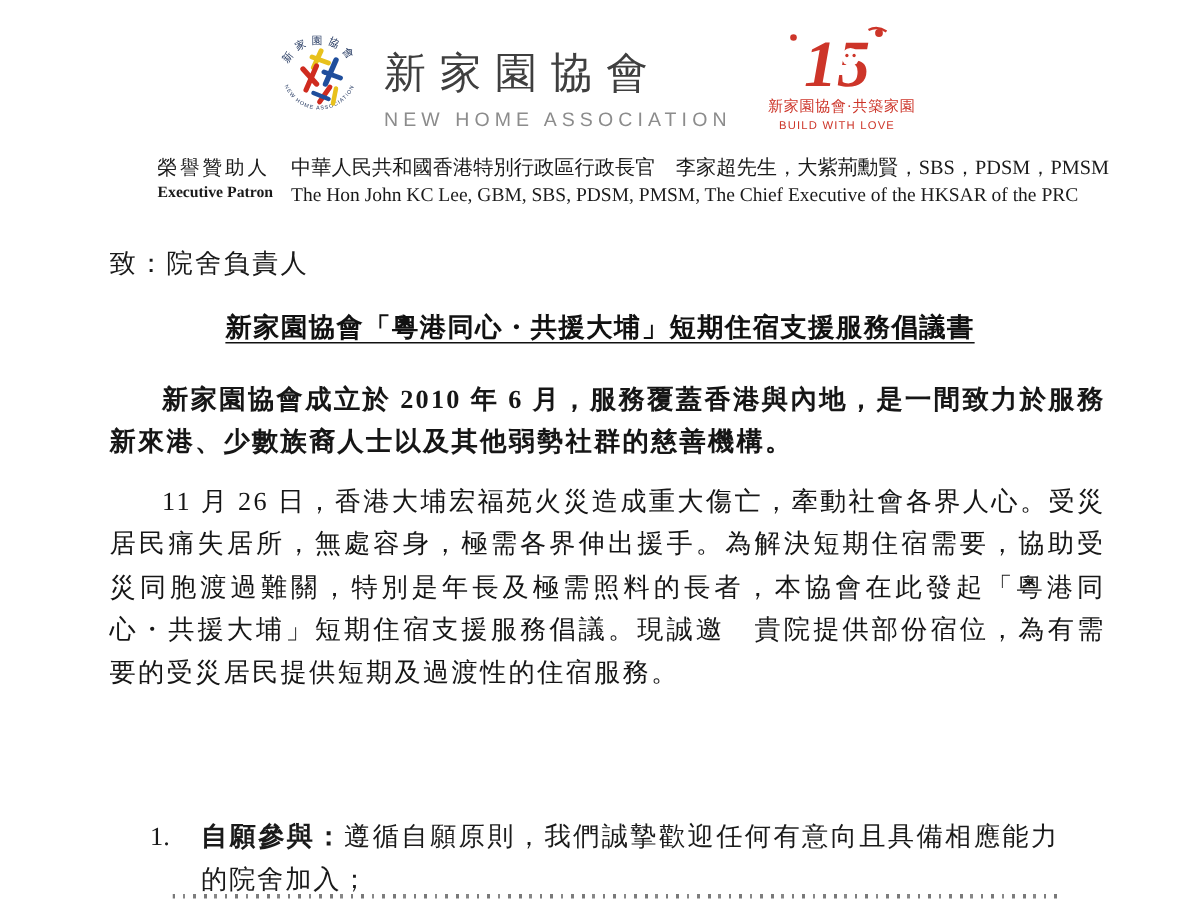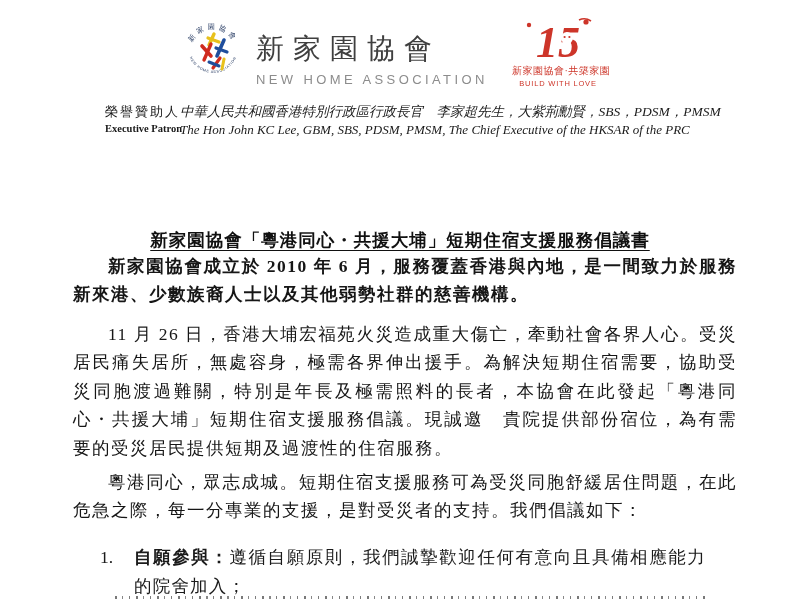--- a/index.html
+++ b/index.html
@@ -16,27 +16,27 @@
   .anniv svg{display:block;margin:0 auto;}
   .anniv-zh{font-size:10px;letter-spacing:.5px;margin-top:0;white-space:nowrap;}
   .anniv-en{font-size:7.5px;letter-spacing:.8px;margin-top:1px;
             font-family:"Liberation Sans","DejaVu Sans",sans-serif;white-space:nowrap;}
 
   
   .patron{position:absolute;left:105px;top:103px;display:flex;}
   .patron-label{width:74px;}
   .patron-label-zh{font-size:13px;font-weight:normal;letter-spacing:2px;white-space:nowrap;}
   .patron-label-en{font-size:10.5px;font-weight:bold;margin-top:2px;white-space:nowrap;}
-  .patron-info{margin-left:1px;width:600px;font-style:italic;}
+  .patron-info{margin-left:15px;width:600px;}
   .patron-line-zh{font-size:13.5px;white-space:nowrap;}
   .patron-line-en{font-size:13px;margin-top:1px;white-space:nowrap;}
 
   
   .to-line{position:absolute;left:73px;top:163px;font-size:17.5px;letter-spacing:1.5px;}
-  .title-row{position:absolute;left:0;top:206px;width:800px;text-align:center;margin-top:22px;}
+  .title-row{position:absolute;left:0;top:206px;width:800px;text-align:center;}
   .title-row span{font-size:17.5px;font-weight:bold;letter-spacing:1px;color:#111;
                   text-decoration:underline;text-underline-offset:4px;text-decoration-thickness:1px;}
   .para{position:absolute;left:73px;width:664px;margin:0;font-size:17.5px;line-height:28.4px;
         letter-spacing:1.5px;text-align:justify;text-indent:2em;color:#161616;}
   #para1{top:252px;font-weight:bold;}
   #para2{top:320px;}
   #para3{top:468px;}
   .list-item{position:absolute;left:100px;top:543px;width:608px;display:flex;}
   .list-num{width:34px;font-size:17.5px;line-height:29px;flex:none;}
   .list-body{width:572px;font-size:17.5px;line-height:29px;letter-spacing:1.2px;text-align:justify;}
@@ -100,28 +100,28 @@
     <div class="patron-label">
       <div class="patron-label-zh">榮譽贊助人</div>
       <div class="patron-label-en">Executive Patron</div>
     </div>
     <div class="patron-info">
       <div class="patron-line-zh">中華人民共和國香港特別行政區行政長官　李家超先生，大紫荊勳賢，SBS，PDSM，PMSM</div>
       <div class="patron-line-en">The Hon John KC Lee, GBM, SBS, PDSM, PMSM, The Chief Executive of the HKSAR of the PRC</div>
     </div>
   </div>
 
+  <div class="to-line">致：院舍負責人</div>
 
   <div class="title-row">
     <span>新家園協會「粵港同心・共援大埔」短期住宿支援服務倡議書</span>
   </div>
 
   <p id="para1" class="para">新家園協會成立於 2010 年 6 月，服務覆蓋香港與內地，是一間致力於服務新來港、少數族裔人士以及其他弱勢社群的慈善機構。</p>
   <p id="para2" class="para">11 月 26 日，香港大埔宏福苑火災造成重大傷亡，牽動社會各界人心。受災居民痛失居所，無處容身，極需各界伸出援手。為解決短期住宿需要，協助受災同胞渡過難關，特別是年長及極需照料的長者，本協會在此發起「粵港同心・共援大埔」短期住宿支援服務倡議。現誠邀　貴院提供部份宿位，為有需要的受災居民提供短期及過渡性的住宿服務。</p>
-  <p id="para3" class="para">粵港同心，眾志成城。短期住宿支援服務可為受災同胞舒緩居住問題，在此危急之際，每一分專業的支援，是對受災者的支持。我們倡議如下：</p>
 
   <div class="list-item">
     <span class="list-num">1.</span>
     <span class="list-body"><span class="list-label">自願參與：</span><span>遵循自願原則，我們誠摯歡迎任何有意向且具備相應能力的院舍加入；</span></span>
   </div>
 
   <div class="clipped-line">
     <div class="strokes"></div>
   </div>
 

